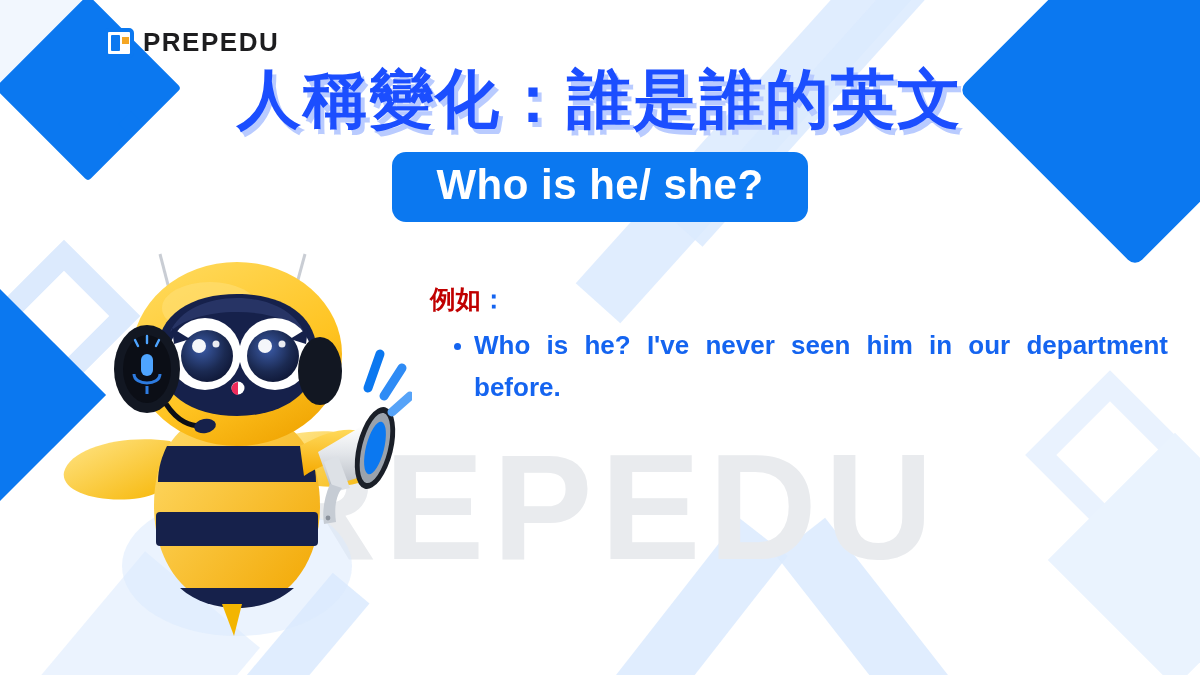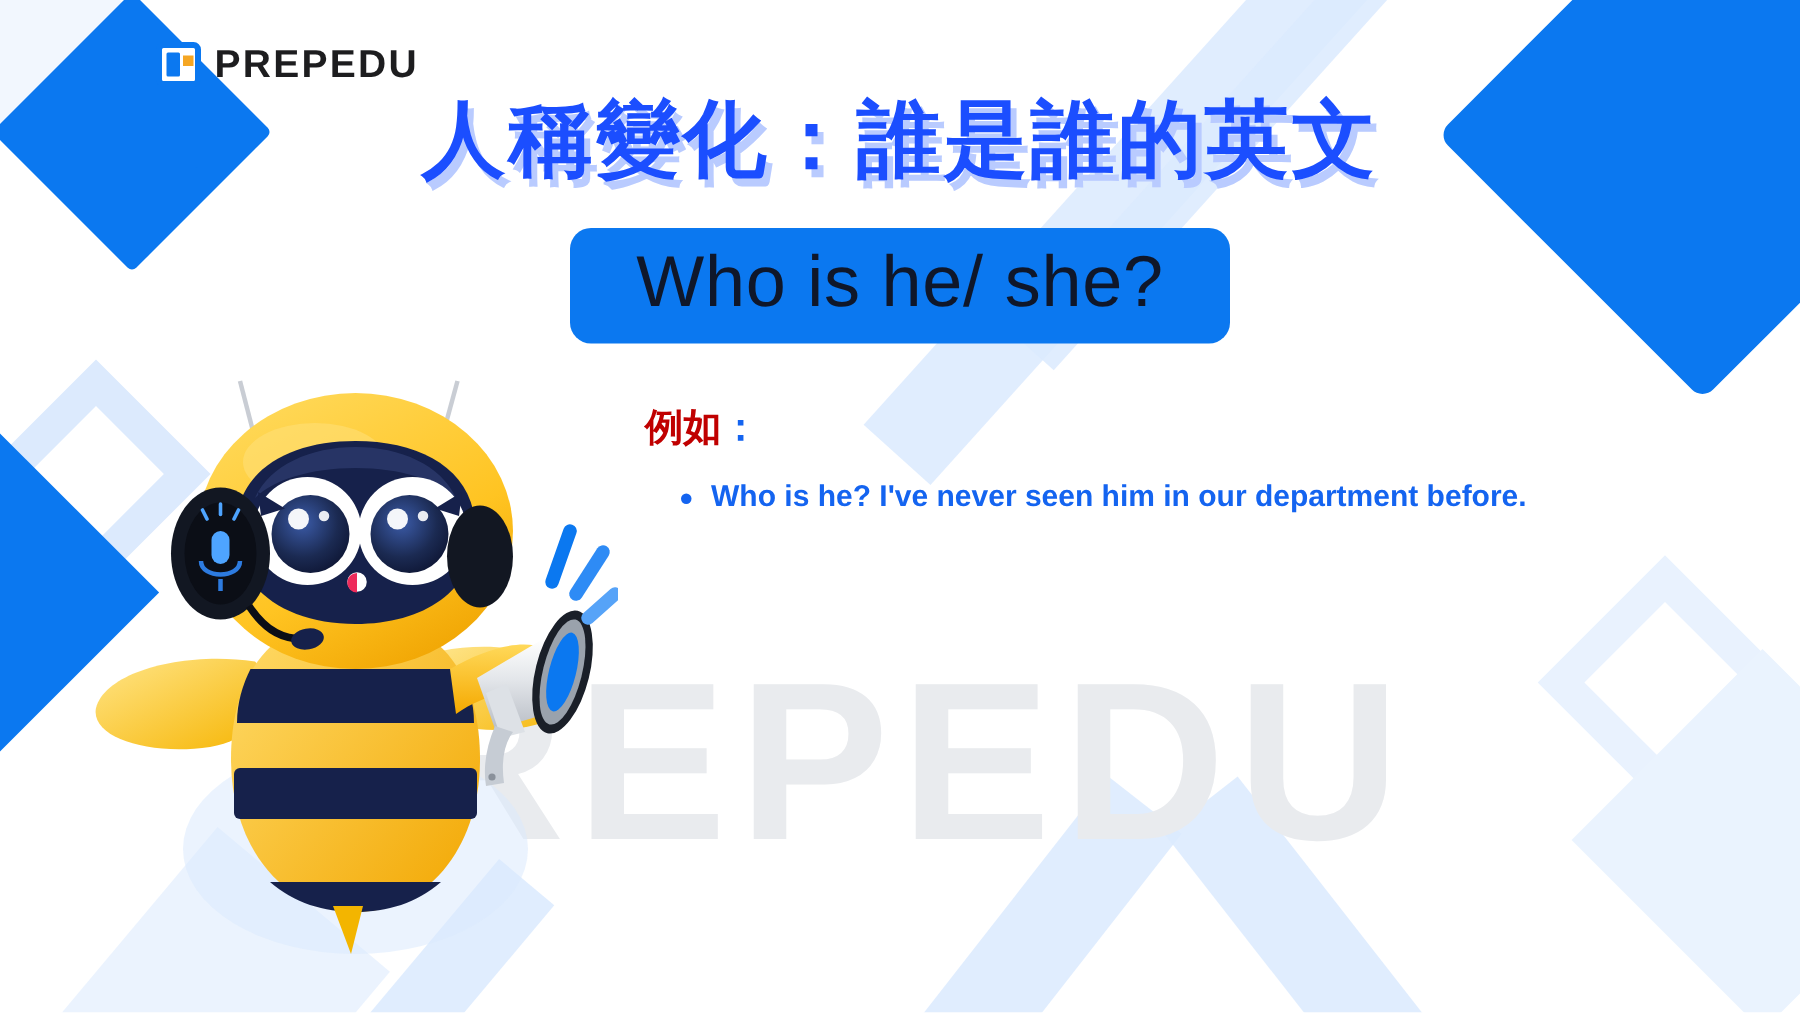--- a/index.html
+++ b/index.html
@@ -97,38 +97,38 @@
     font-size:26px; font-weight:bold;
     letter-spacing:1.5px;
     color:#1d1d1f;
   }
 
   
   .title {
     position:absolute;
     left:0; right:0; top:56px;
     text-align:center;
-    font-size:56px;
+    font-size:64px;
     font-weight:bold;
     letter-spacing:2px;
     color:#1b4eff;
     text-shadow:4px 5px 0 #b9cbff;
     white-space:nowrap;
   }
 
   
   .badge-wrap {
     position:absolute; left:0; right:0; top:152px;
     display:flex; justify-content:center;
   }
   .badge {
     background:#0b78f0;
-    color:#0f172a;
-    font-size:48px;
-    font-weight:normal;
+    color:#ffffff;
+    font-size:42px;
+    font-weight:bold;
     border-radius:14px;
     padding:9px 44px 13px;
     letter-spacing:.5px;
     white-space:nowrap;
   }
 
   
   .copy {
     position:absolute;
     left:430px; top:262px;
@@ -138,37 +138,37 @@
     font-weight:bold;
     line-height:42px;
     text-align:justify;
     text-justify:inter-character;
   }
   .copy p { text-align:justify; text-justify:inter-character; }
   .copy p:last-of-type { text-align:left; }
   .ul-link { text-decoration:underline; }
 
   .eg-label {
-    margin-top:2px;
+    margin-top:16px;
     color:#c00000;
     font-size:25.5px;
     font-weight:bold;
   }
   .eg-label .colon { color:#1464f0; }
 
   .bullets {
     margin-top:4px;
     padding-left:22px;
     list-style:none;
   }
   .bullets li {
     position:relative;
     padding-left:22px;
     color:#1464f0;
-    font-size:20px;
+    font-size:26px;
     font-weight:bold;
     line-height:42px;
     text-align:justify;
     text-justify:inter-word;
   }
   .bullets li::before {
     content:"";
     position:absolute; left:2px; top:19px;
     width:7px; height:7px;
     border-radius:50%;

